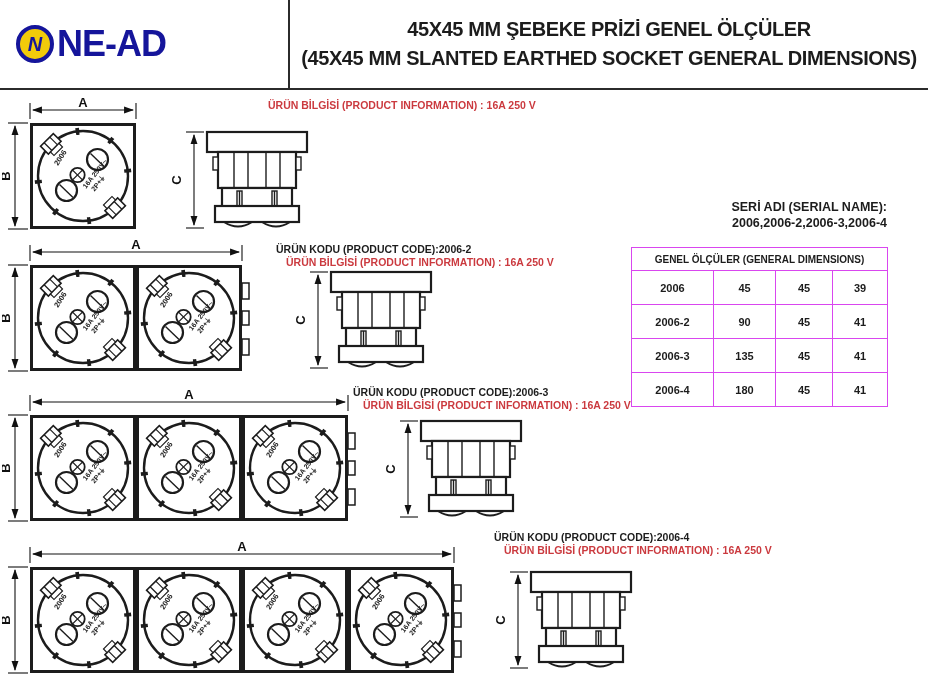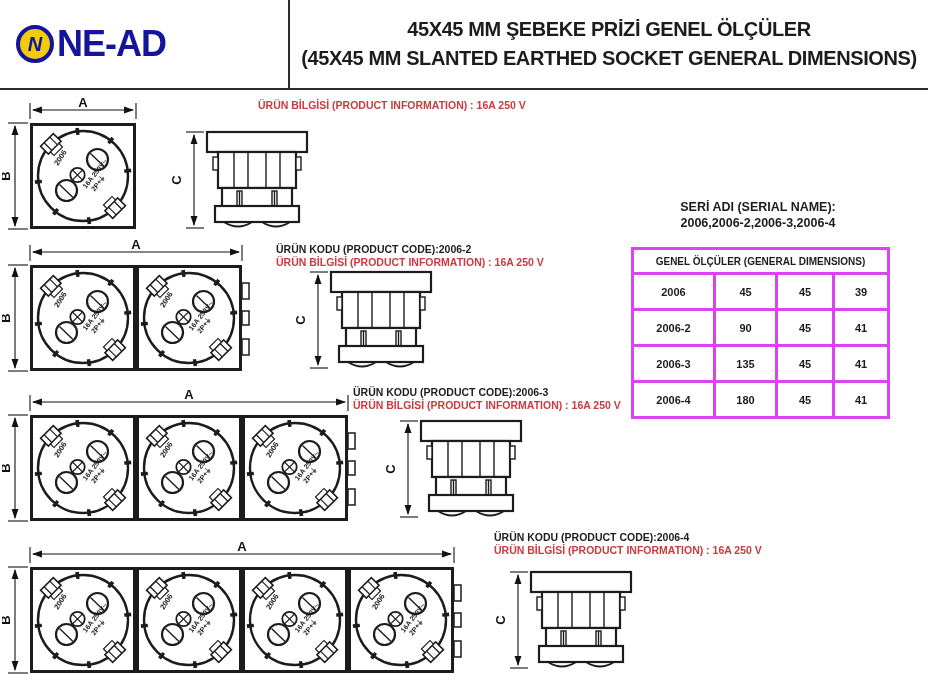--- a/index.html
+++ b/index.html
@@ -17,25 +17,25 @@
   .logo-text{color:#15159b;font-size:36px;font-weight:bold;letter-spacing:-1px;}
   .title-cell{flex:1;display:flex;flex-direction:column;align-items:center;justify-content:center;}
   .title-line{font-size:20px;font-weight:bold;letter-spacing:-0.4px;line-height:29px;text-align:center;}
   
   svg.fig{position:absolute;}
   .dim line{stroke:#111;stroke-width:1.1;}
   .dim text{font-family:"Liberation Sans",sans-serif;font-size:13px;font-weight:bold;fill:#111;}
   
   .plabel{position:absolute;line-height:13px;white-space:nowrap;}
   .pl-code{font-size:10.5px;font-weight:bold;color:#1c1c1c;}
-  .pl-info{font-size:10.5px;font-weight:bold;color:#cb3a3f;}
+  .pl-info{font-size:10.5px;font-weight:bold;color:#cb3a3f;margin-left:10px;}
   
-  .serial{position:absolute;left:629px;top:199px;width:258px;text-align:center;font-weight:bold;font-size:12.5px;line-height:16px;}
+  .serial{position:absolute;left:629px;top:199px;width:258px;text-align:right;font-weight:bold;font-size:12.5px;line-height:16px;}
   table.dimtable{position:absolute;left:631px;top:247px;width:256px;border-collapse:collapse;table-layout:fixed;}
-  table.dimtable td{border:3px solid #d946ef;text-align:center;vertical-align:middle;font-weight:bold;padding:0;}
+  table.dimtable td{border:1px solid #d946ef;text-align:center;vertical-align:middle;font-weight:bold;padding:0;}
   td.t-title{height:22px;font-size:10px;}
   td.t-colcode{height:44px;font-size:9.5px;line-height:11px;}
   td.t-colletter{font-size:17px;}
   td.t-cell{height:33px;font-size:11px;}
   col.c-code{width:82px;} col.c-a{width:62px;} col.c-b{width:57px;} col.c-c{width:55px;}
 </style>
 </head>
 <body>
 
 <div class="page">

